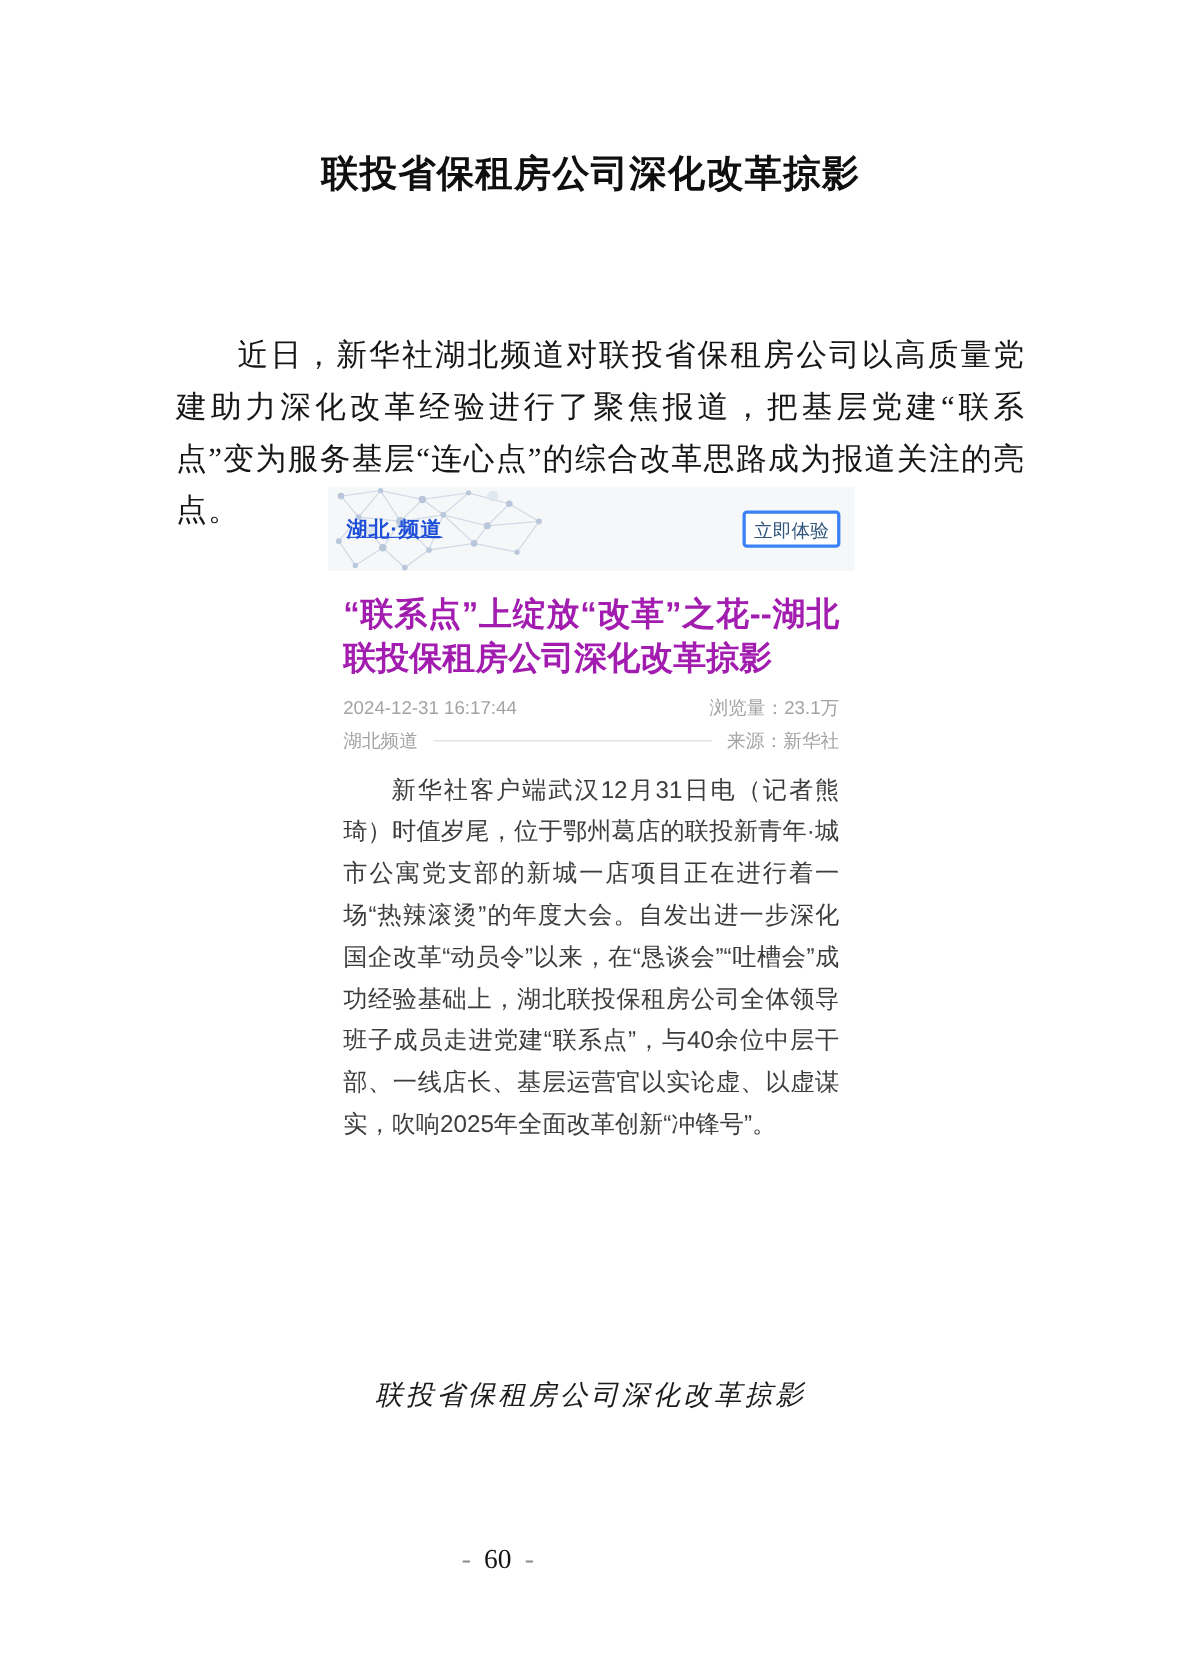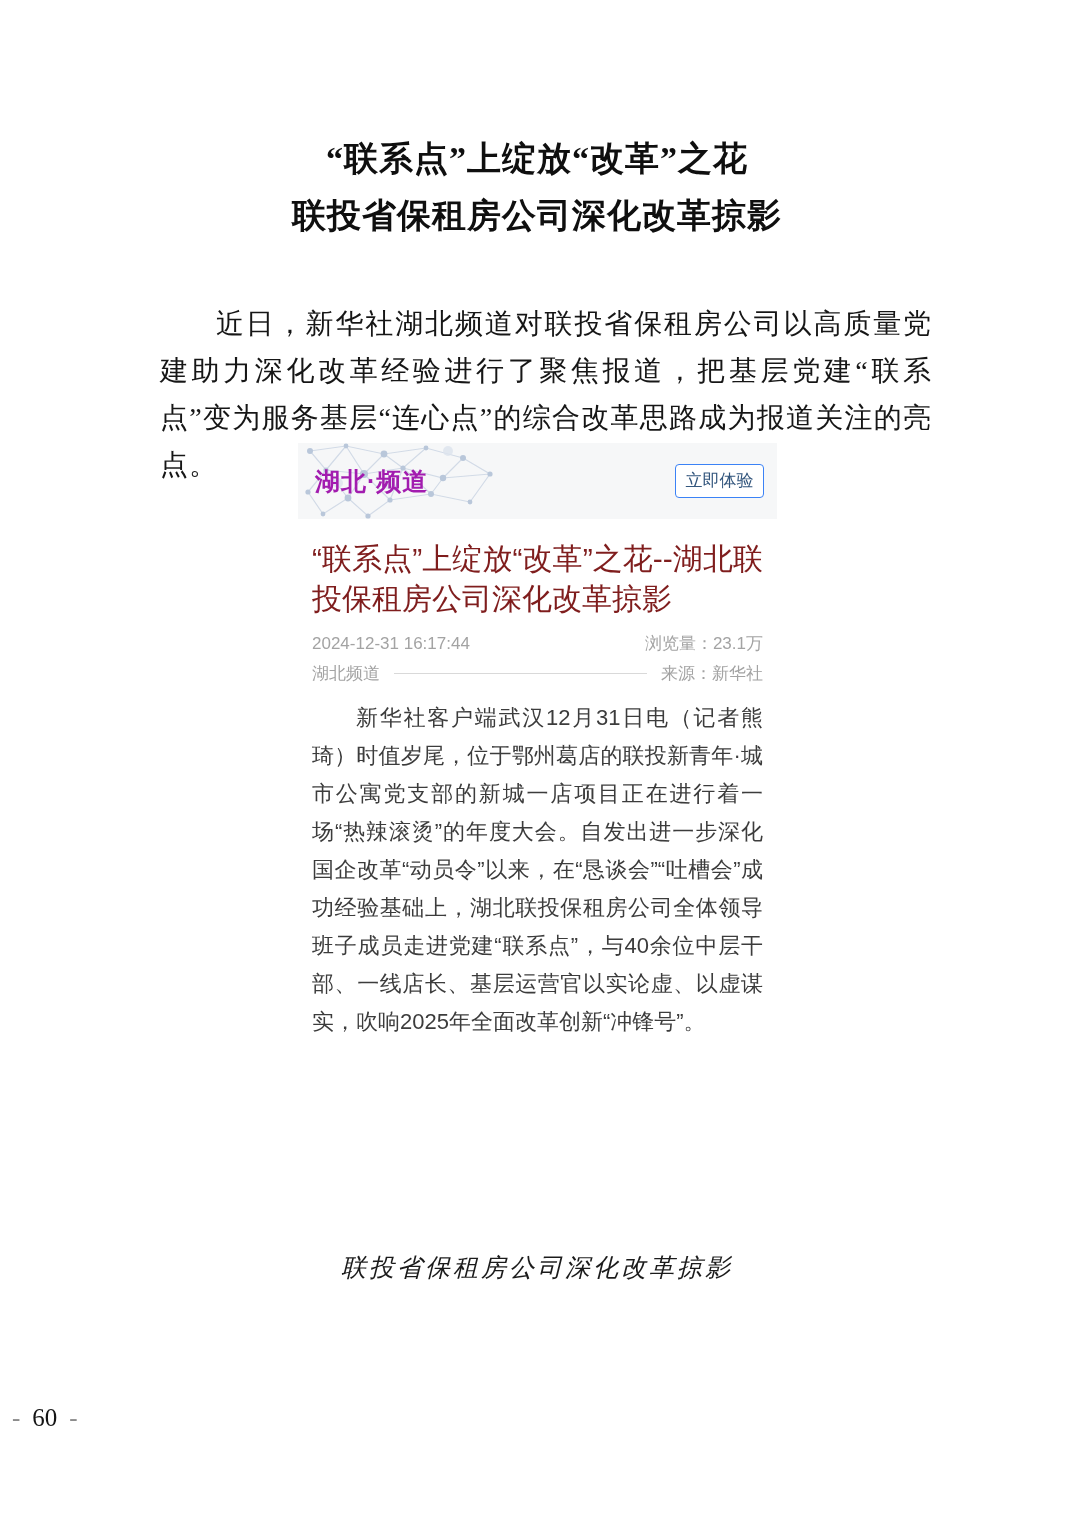--- a/index.html
+++ b/index.html
@@ -35,36 +35,36 @@
     font-family:"Liberation Sans", sans-serif;
   }
   .shot-header {
     position:relative; height:76px;
     background:#f6f7f8;
     overflow:hidden;
   }
   .net-svg { position:absolute; left:0; top:0; height:76px; width:215px; }
   .channel-title {
     position:absolute; left:17px; top:50%; transform:translateY(-50%);
-    font-size:25px; font-weight:700; color:#a21caf; letter-spacing:1px;
+    font-size:19px; font-weight:700; color:#1d4ed8; letter-spacing:1px;text-decoration:underline;
   }
   .exp-btn {
     position:absolute; right:13px; top:21px;
     width:89px; height:34px;
     background:#ffffff;
-    border:1px solid #3b82f6; border-radius:4px;
+    border:3px solid #3b82f6; border-radius:4px;
     font-size:17px; color:#33567d;
     font-family:"Liberation Sans", sans-serif;
     line-height:32px; text-align:center; padding:0;
     box-sizing:border-box; cursor:pointer;
   }
   .shot-title {
     margin:20px 14px 0;
-    font-size:30px; line-height:40px; font-weight:400;
-    color:#7f1d1d; text-align:justify;
+    font-size:30px; line-height:40px; font-weight:700;
+    color:#a21caf; text-align:justify;
   }
   .shot-meta { margin:10px 14px 0; font-size:17px; color:#a3a3a3; }
   .meta-row1 { display:flex; justify-content:space-between; height:29px; line-height:29px;align-items:flex-end; }
   .meta-row2 { display:flex; align-items:center; height:30px; }
   .meta-line { flex:1; height:1px; background:#d9d9d9; margin:0 14px; }
   .shot-body {
     margin:11px 14px 0;
     font-size:22px; line-height:38px;
     color:#3c3c3c; text-align:justify;
   }
@@ -74,29 +74,28 @@
   
   .caption {
     position:absolute; top:1251px; left:0; width:1074px;
     text-align:center;
     font-size:25px; font-style:italic;
     letter-spacing:3px;
     color:#1b1b1b;
   }
   .page-number {
     position:absolute; top:1404px; left:0; width:905px;
-    text-align:left; font-size:25px; color:#151515;
+    text-align:center; font-size:25px; color:#151515;
   }
   .page-number .dash { color:#8c8c8c; margin:0 12px; }
 </style>
 </head>
 <body>
 
 <div class="doc-title">
-  <div>“联系点”上绽放“改革”之花</div>
   <div>联投省保租房公司深化改革掠影</div>
 </div>
 
 <p class="intro">近日，新华社湖北频道对联投省保租房公司以高质量党建助力深化改革经验进行了聚焦报道，把基层党建“联系点”变为服务基层“连心点”的综合改革思路成为报道关注的亮点。</p>
 
 <div class="shot">
 
   <div class="shot-header">
     <svg class="net-svg" viewBox="0 0 215 76" aria-hidden="true">
       <g stroke="#ccd6e4" stroke-width="1.2" fill="none" opacity="0.85">

